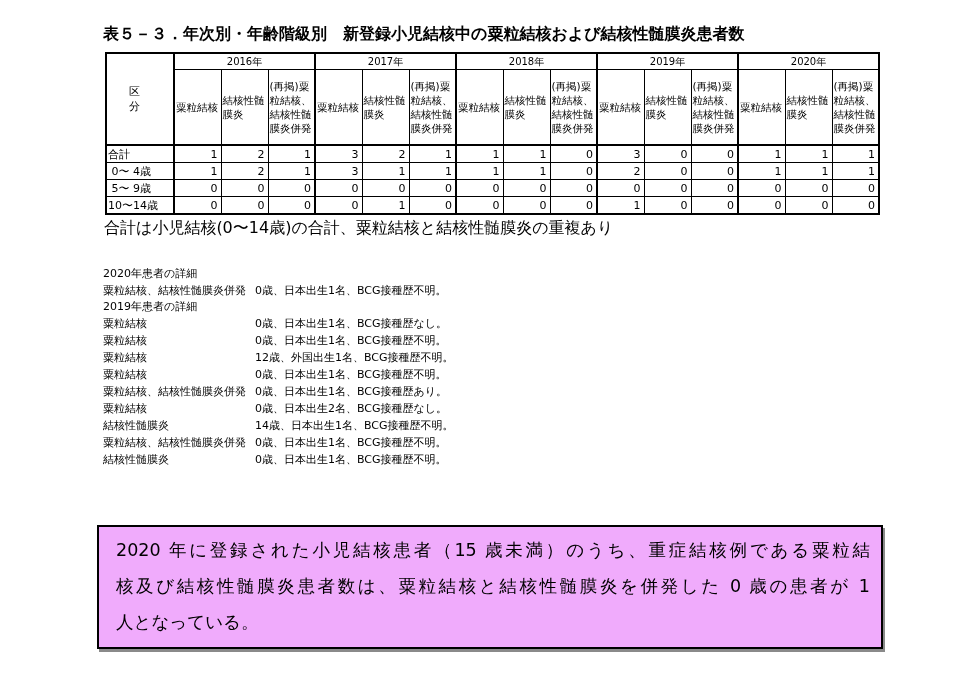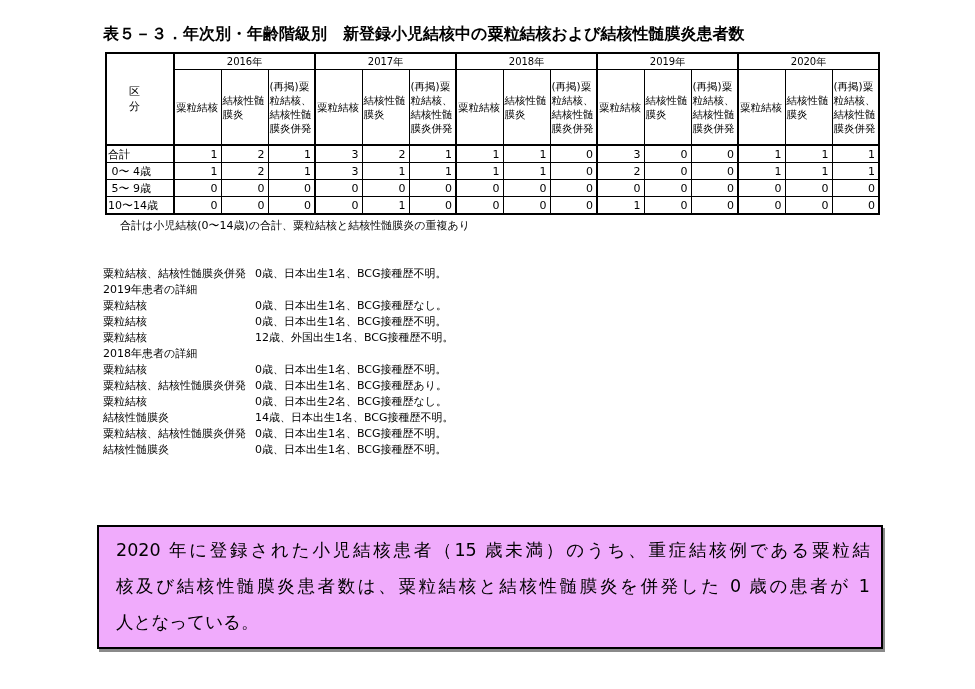--- a/index.html
+++ b/index.html
@@ -67,37 +67,38 @@
     height: 16px;
   }
   .num {
     font-size: 11px;
     text-align: right;
     padding: 0 3px 0 0;
     height: 16px;
   }
   .footnote {
     position: absolute;
-    left: 120px;
+    left: 104px;
     top: 218px;
-    font-size: 11px;
+    font-size: 16px;
     white-space: pre;
   }
   .details {
     position: absolute;
     left: 103px;
     top: 266px;
     font-size: 11px;
     line-height: 16px;
     white-space: nowrap;
   }
   .detail-label {
     display: inline-block;
     min-width: 152px;
     white-space: pre;
+    font-family: Liberation Serif, serif;
   }
   .summary-box {
     position: absolute;
     left: 97px;
     top: 525px;
     width: 754px;
     border: 2px solid #000;
     box-shadow: 2px 3px 0 #8a8a8a;
     padding: 5px 11px 7px 17px;
     background: #f0abfc;
@@ -242,26 +243,26 @@
           <td class="num">0</td>
           <td class="num">0</td>
         </tr>
       </tbody>
   </table>
 
   <div class="footnote">合計は小児結核(0〜14歳)の合計、粟粒結核と結核性髄膜炎の重複あり</div>
 
   <div class="details">
 
+  <div>2020年患者の詳細</div>
       <div><span class="detail-label">粟粒結核、結核性髄膜炎併発</span><span>0歳、日本出生1名、BCG接種歴不明。</span></div>
       <div>2019年患者の詳細</div>
       <div><span class="detail-label">粟粒結核</span><span>0歳、日本出生1名、BCG接種歴なし。</span></div>
       <div><span class="detail-label">粟粒結核</span><span>0歳、日本出生1名、BCG接種歴不明。</span></div>
       <div><span class="detail-label">粟粒結核</span><span>12歳、外国出生1名、BCG接種歴不明。</span></div>
-      <div>2018年患者の詳細</div>
       <div><span class="detail-label">粟粒結核</span><span>0歳、日本出生1名、BCG接種歴不明。</span></div>
       <div><span class="detail-label">粟粒結核、結核性髄膜炎併発</span><span>0歳、日本出生1名、BCG接種歴あり。</span></div>
       <div><span class="detail-label">粟粒結核</span><span>0歳、日本出生2名、BCG接種歴なし。</span></div>
       <div><span class="detail-label">結核性髄膜炎</span><span>14歳、日本出生1名、BCG接種歴不明。</span></div>
       <div><span class="detail-label">粟粒結核、結核性髄膜炎併発</span><span>0歳、日本出生1名、BCG接種歴不明。</span></div>
       <div><span class="detail-label">結核性髄膜炎</span><span>0歳、日本出生1名、BCG接種歴不明。</span></div>
     </div>
 
   <div class="summary-box">
 

